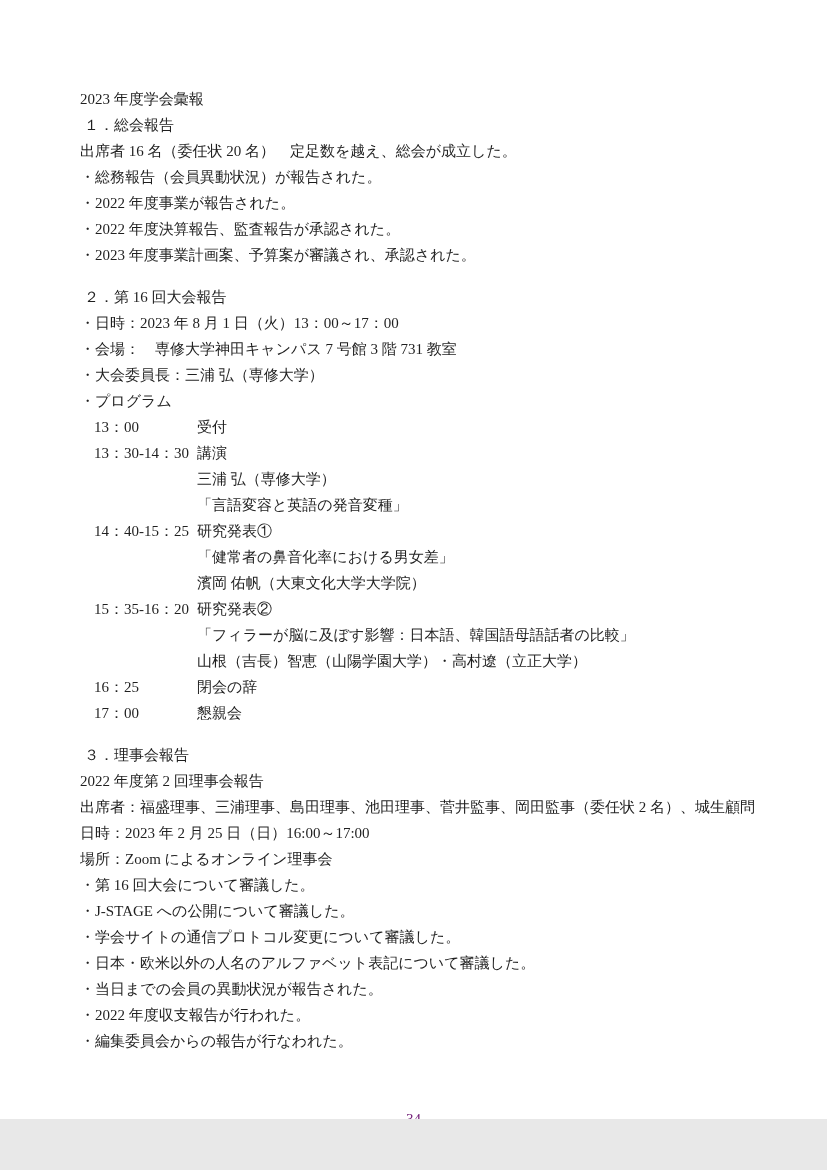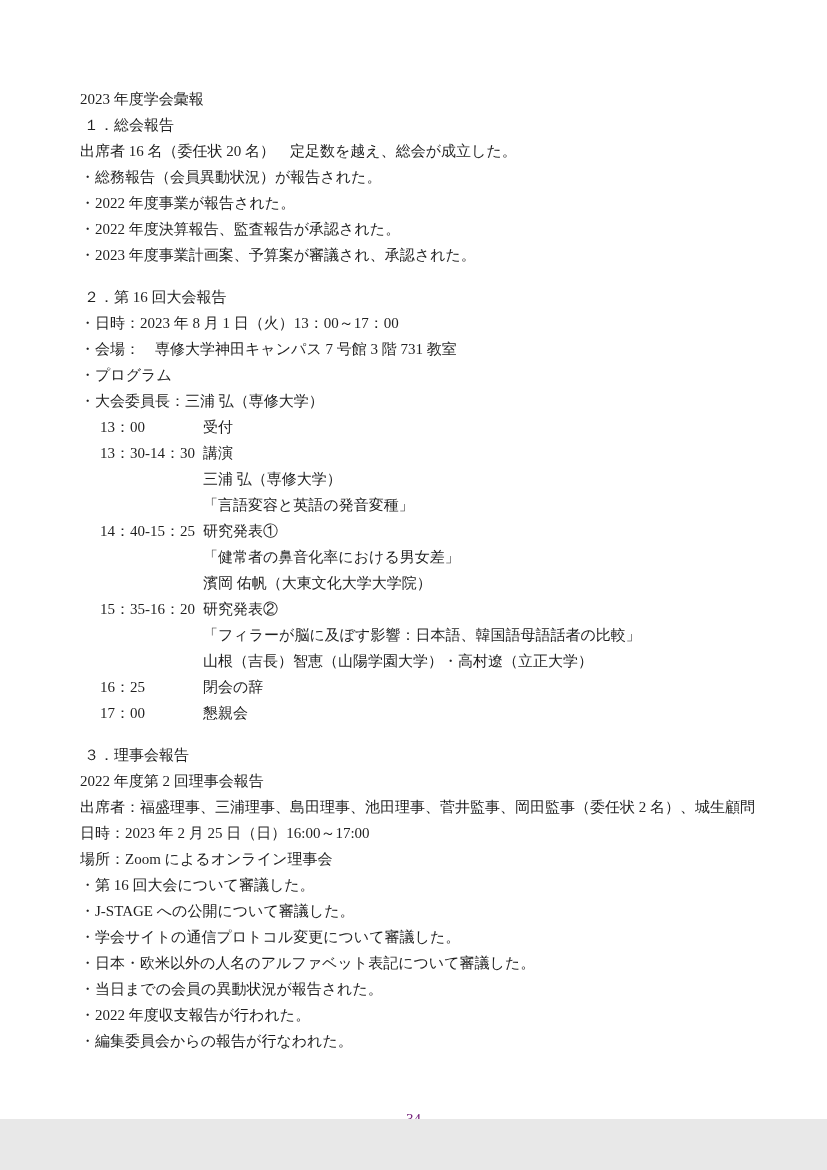--- a/index.html
+++ b/index.html
@@ -15,21 +15,21 @@
     line-height: 26px;
     color: #1f1f1f;
     overflow: hidden;
   }
   .content {
     padding: 86px 50px 0 80px;
   }
   .line { min-height: 26px; white-space: pre-wrap; }
   .heading { padding-left: 4px; }
   .sec { margin-top: 16px; }
-  .program { margin-left: 20px; }
+  .program { margin-left: 14px; }
   .program-row { display: flex; align-items: flex-start; }
   .ptime { flex: 0 0 103px; white-space: pre; }
   .pcontent { flex: 1; }
   .page-number {
     position: absolute;
     left: 0; right: 0;
     top: 1106px;
     text-align: center;
     font-size: 15px;
     color: #701a75;
@@ -49,22 +49,22 @@
       <div class="line">・総務報告（会員異動状況）が報告された。</div>
       <div class="line">・2022 年度事業が報告された。</div>
       <div class="line">・2022 年度決算報告、監査報告が承認された。</div>
       <div class="line">・2023 年度事業計画案、予算案が審議され、承認された。</div>
     </section>
 
     <section class="sec">
       <div class="line heading">２．第 16 回大会報告</div>
       <div class="line">・日時：2023 年 8 月 1 日（火）13：00～17：00</div>
       <div class="line">・会場：　専修大学神田キャンパス 7 号館 3 階 731 教室</div>
+      <div class="line">・大会委員長：三浦 弘（専修大学）</div>
       <div class="line">・プログラム</div>
-      <div class="line">・大会委員長：三浦 弘（専修大学）</div>
 
       <div class="program">
         <div class="program-row">
           <span class="ptime">13：00</span>
           <span class="pcontent">
               <div class="line">受付</div>
             </span>
         </div>
         <div class="program-row">
           <span class="ptime">13：30-14：30</span>

